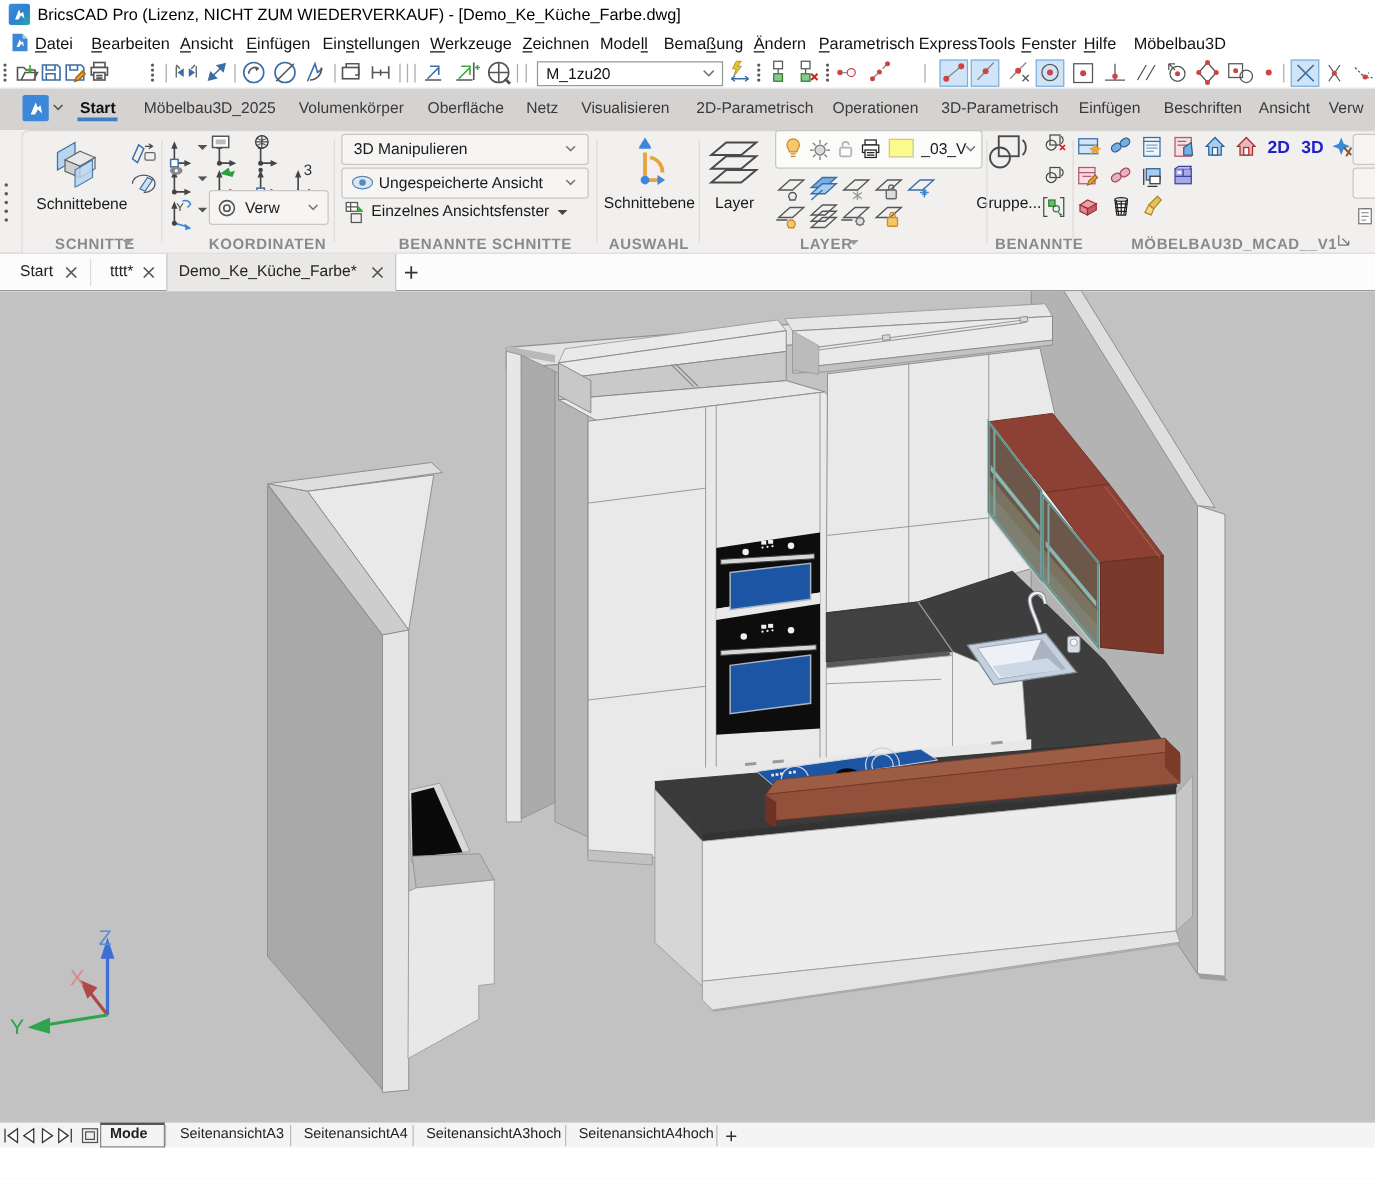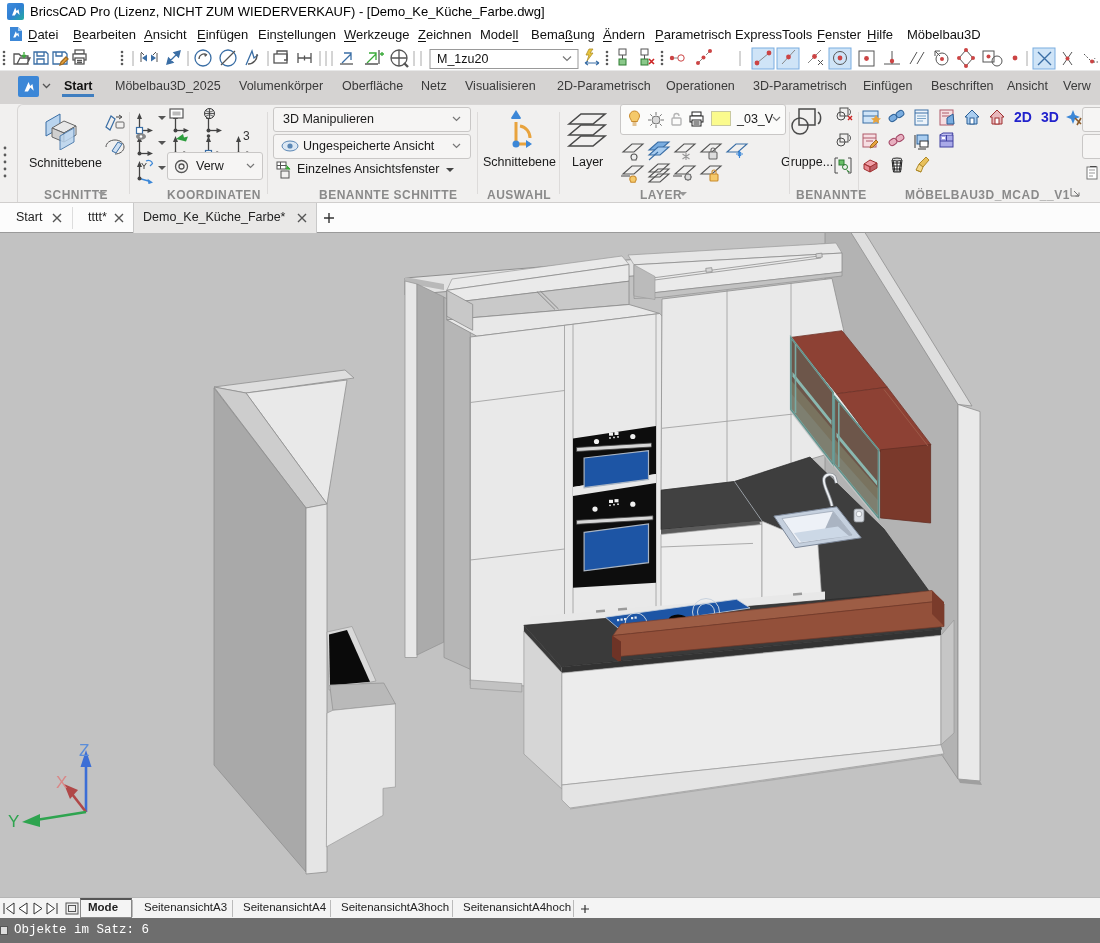--- a/index.html
+++ b/index.html
@@ -853,16 +853,12 @@
 <span class="abs" style="left:243px;top:3px">SeitenansichtA4</span>
 <div class="abs" style="left:330px;top:2px;width:1px;height:17px;background:#bbb"></div>
 <span class="abs" style="left:341px;top:3px">SeitenansichtA3hoch</span>
 <div class="abs" style="left:452px;top:2px;width:1px;height:17px;background:#bbb"></div>
 <span class="abs" style="left:463px;top:3px">SeitenansichtA4hoch</span>
 <div class="abs" style="left:573px;top:2px;width:1px;height:17px;background:#bbb"></div>
 <svg class="abs" style="left:580px;top:6px" width="10" height="10" viewBox="0 0 10 10">
         <path d="M5 1v8M1 5h8" stroke="#333" stroke-width="1.2"></path>
       </svg>
 </div>
-<div id="status" class="abs">
-      <div class="abs" style="left:0;top:8px;width:8px;height:9px;background:#dcdcdc;border:1px solid #555"></div>
-      <span class="txt">Objekte im Satz: 6</span>
-    </div>
 </div>
 </body></html>

